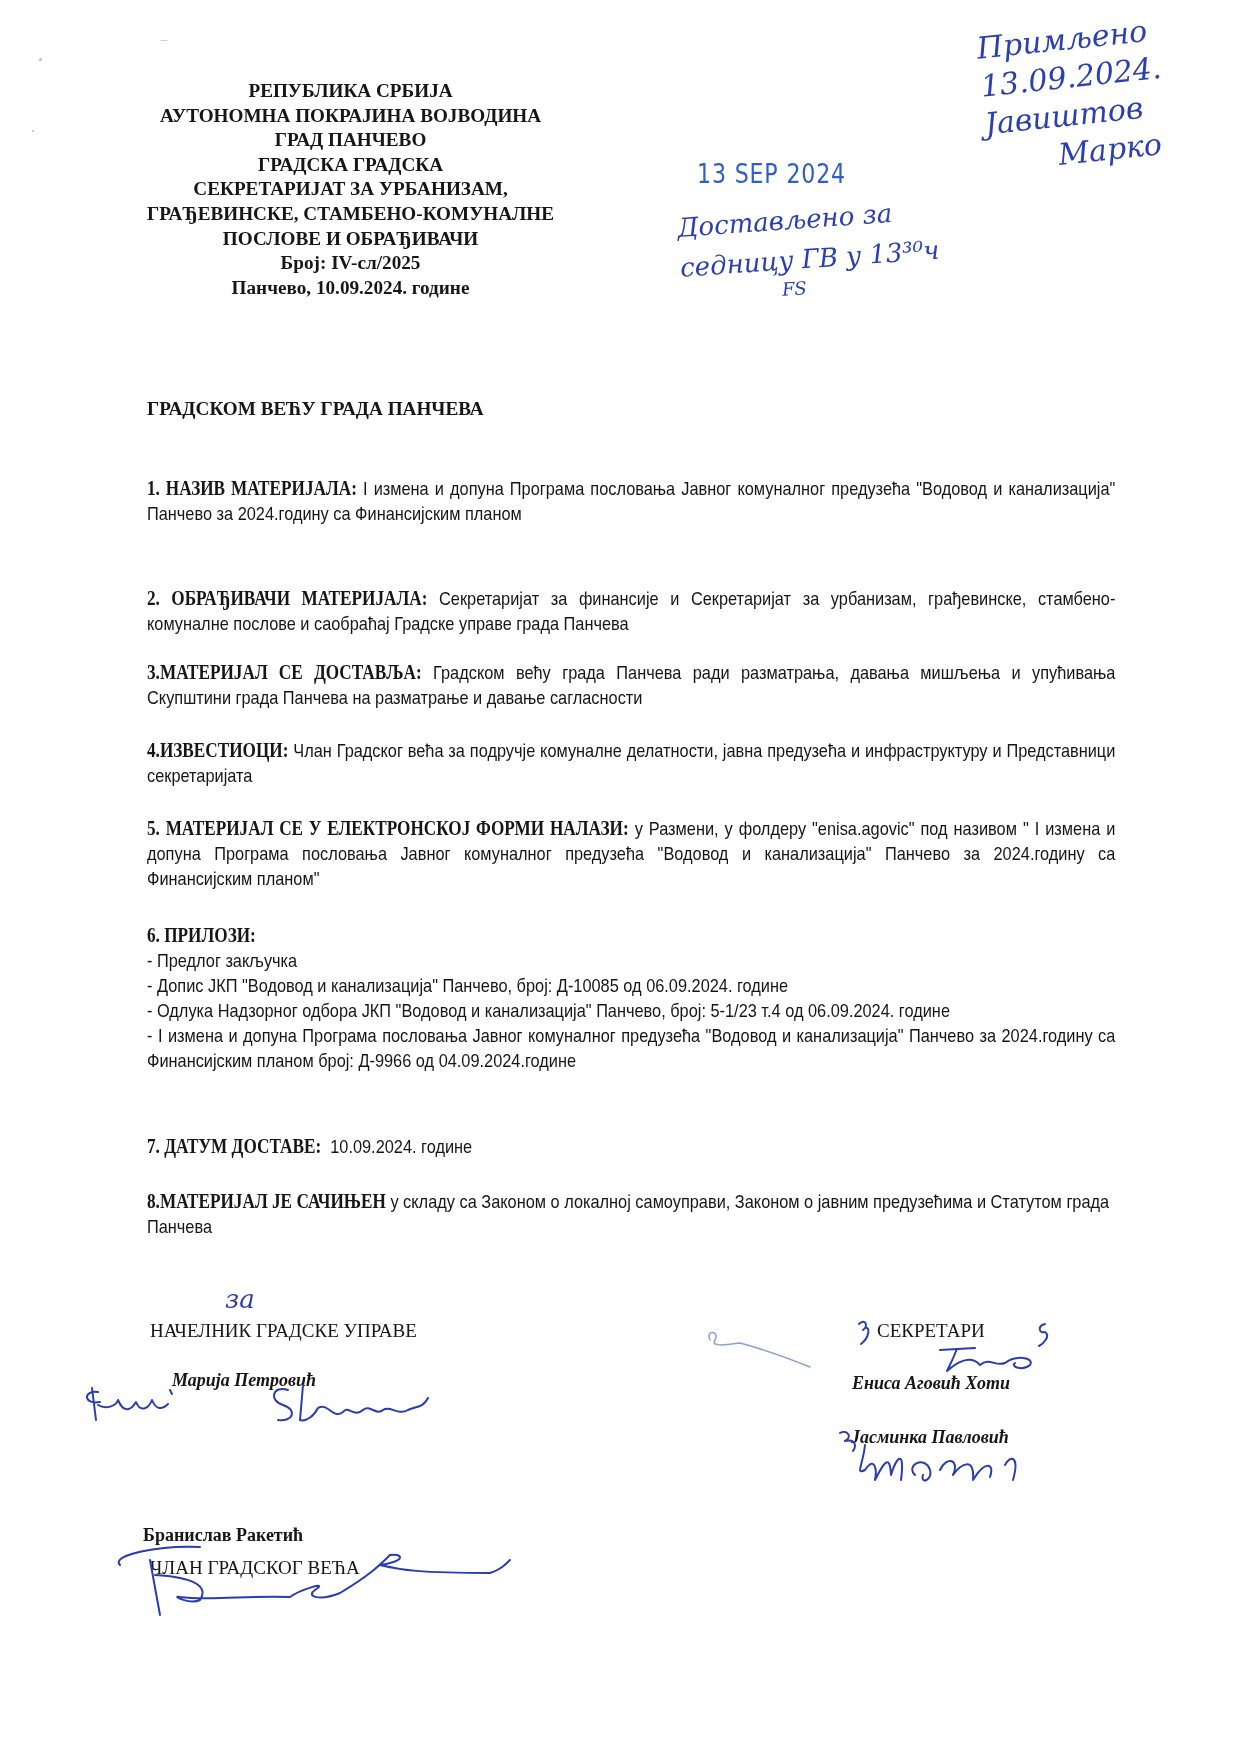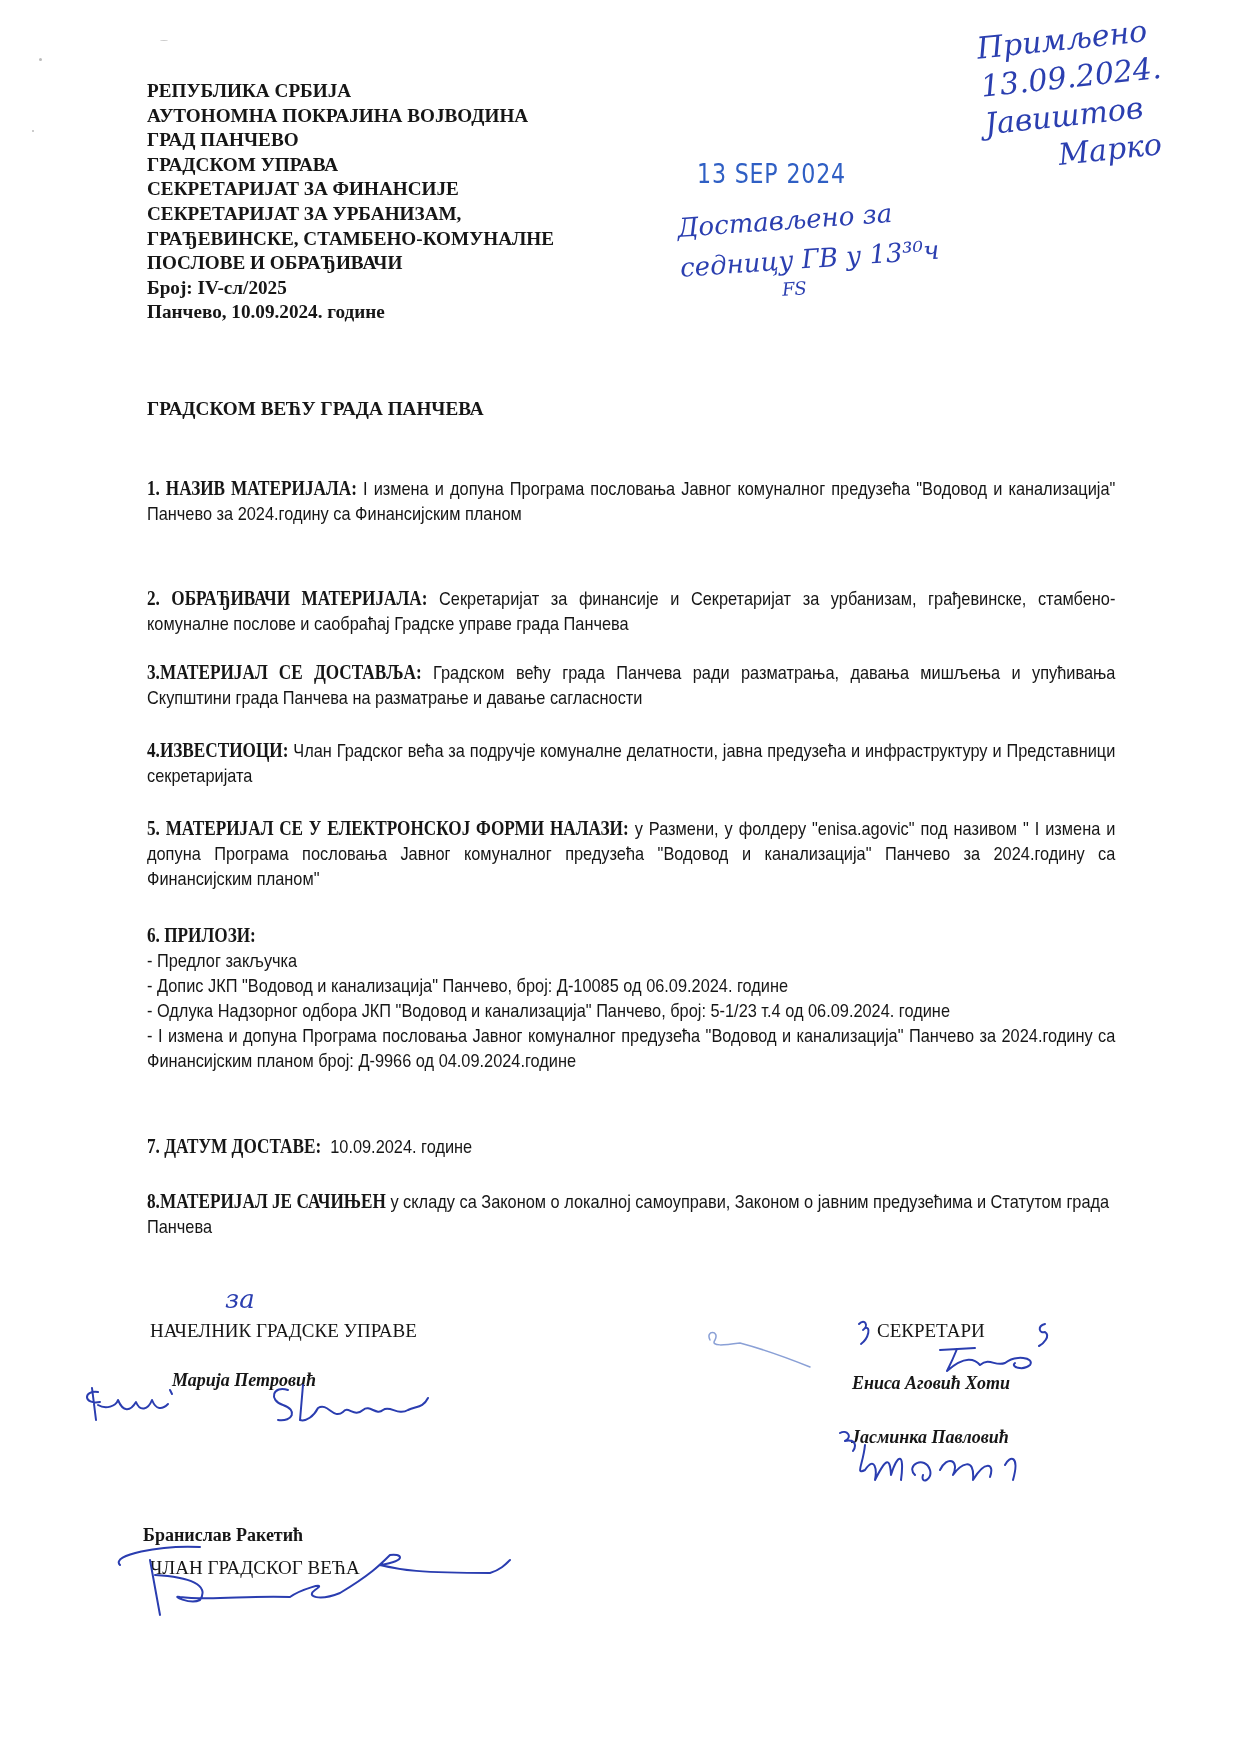--- a/index.html
+++ b/index.html
@@ -2,21 +2,21 @@
 <html><head>
 <meta charset="utf-8">
 <style>
   html, body { margin: 0; padding: 0; background: #ffffff; }
   body { width: 1235px; height: 1752px; position: relative; overflow: hidden;
          font-family: "Liberation Serif", serif; color: #161616; }
   .page { position: absolute; inset: 0; }
 
   .hdr { position: absolute; left: 147px; top: 79px; font-weight: bold;
          font-size: 19.2px; line-height: 24.6px; }
-  .hdr div { white-space: nowrap; }
+  .hdr div { white-space: nowrap; text-align: center; }
 
   .stamp { position: absolute; left: 697px; top: 158px; font-family: "DejaVu Sans", sans-serif;
            font-size: 27px; color: #2f5fc4; letter-spacing: 1px; transform: scaleX(0.82);
            transform-origin: left top; font-weight: 400; }
 
   .hand { position: absolute; color: #2b3fb0; font-family: "DejaVu Serif", serif;
           font-style: italic; white-space: nowrap; }
   .hand.received { left: 975px; top: 30px; font-size: 30px; line-height: 38px;
                    transform: rotate(-6deg); transform-origin: left top; }
   .hand.delivered { left: 676px; top: 208px; font-size: 26px; line-height: 40px;
@@ -52,22 +52,21 @@
 </style>
 </head>
 <body>
 
 <div class="page">
 
   <div class="hdr">
     <div>РЕПУБЛИКА СРБИЈА</div>
     <div>АУТОНОМНА ПОКРАЈИНА ВОЈВОДИНА</div>
     <div>ГРАД ПАНЧЕВО</div>
-    <div>ГРАДСКОМ УПРАВА</div>
-    <div>СЕКРЕТАРИЈАТ ЗА ФИНАНСИЈЕ</div>
+    <div>ГРАДСКА ГРАДСКА</div>
     <div>СЕКРЕТАРИЈАТ ЗА УРБАНИЗАМ,</div>
     <div>ГРАЂЕВИНСКЕ, СТАМБЕНО-КОМУНАЛНЕ</div>
     <div>ПОСЛОВЕ И ОБРАЂИВАЧИ</div>
     <div>Број: IV-сл/2025</div>
     <div>Панчево, 10.09.2024. године</div>
   </div>
 
   <div class="stamp">13 SEP 2024</div>
 
   <div class="hand received">

